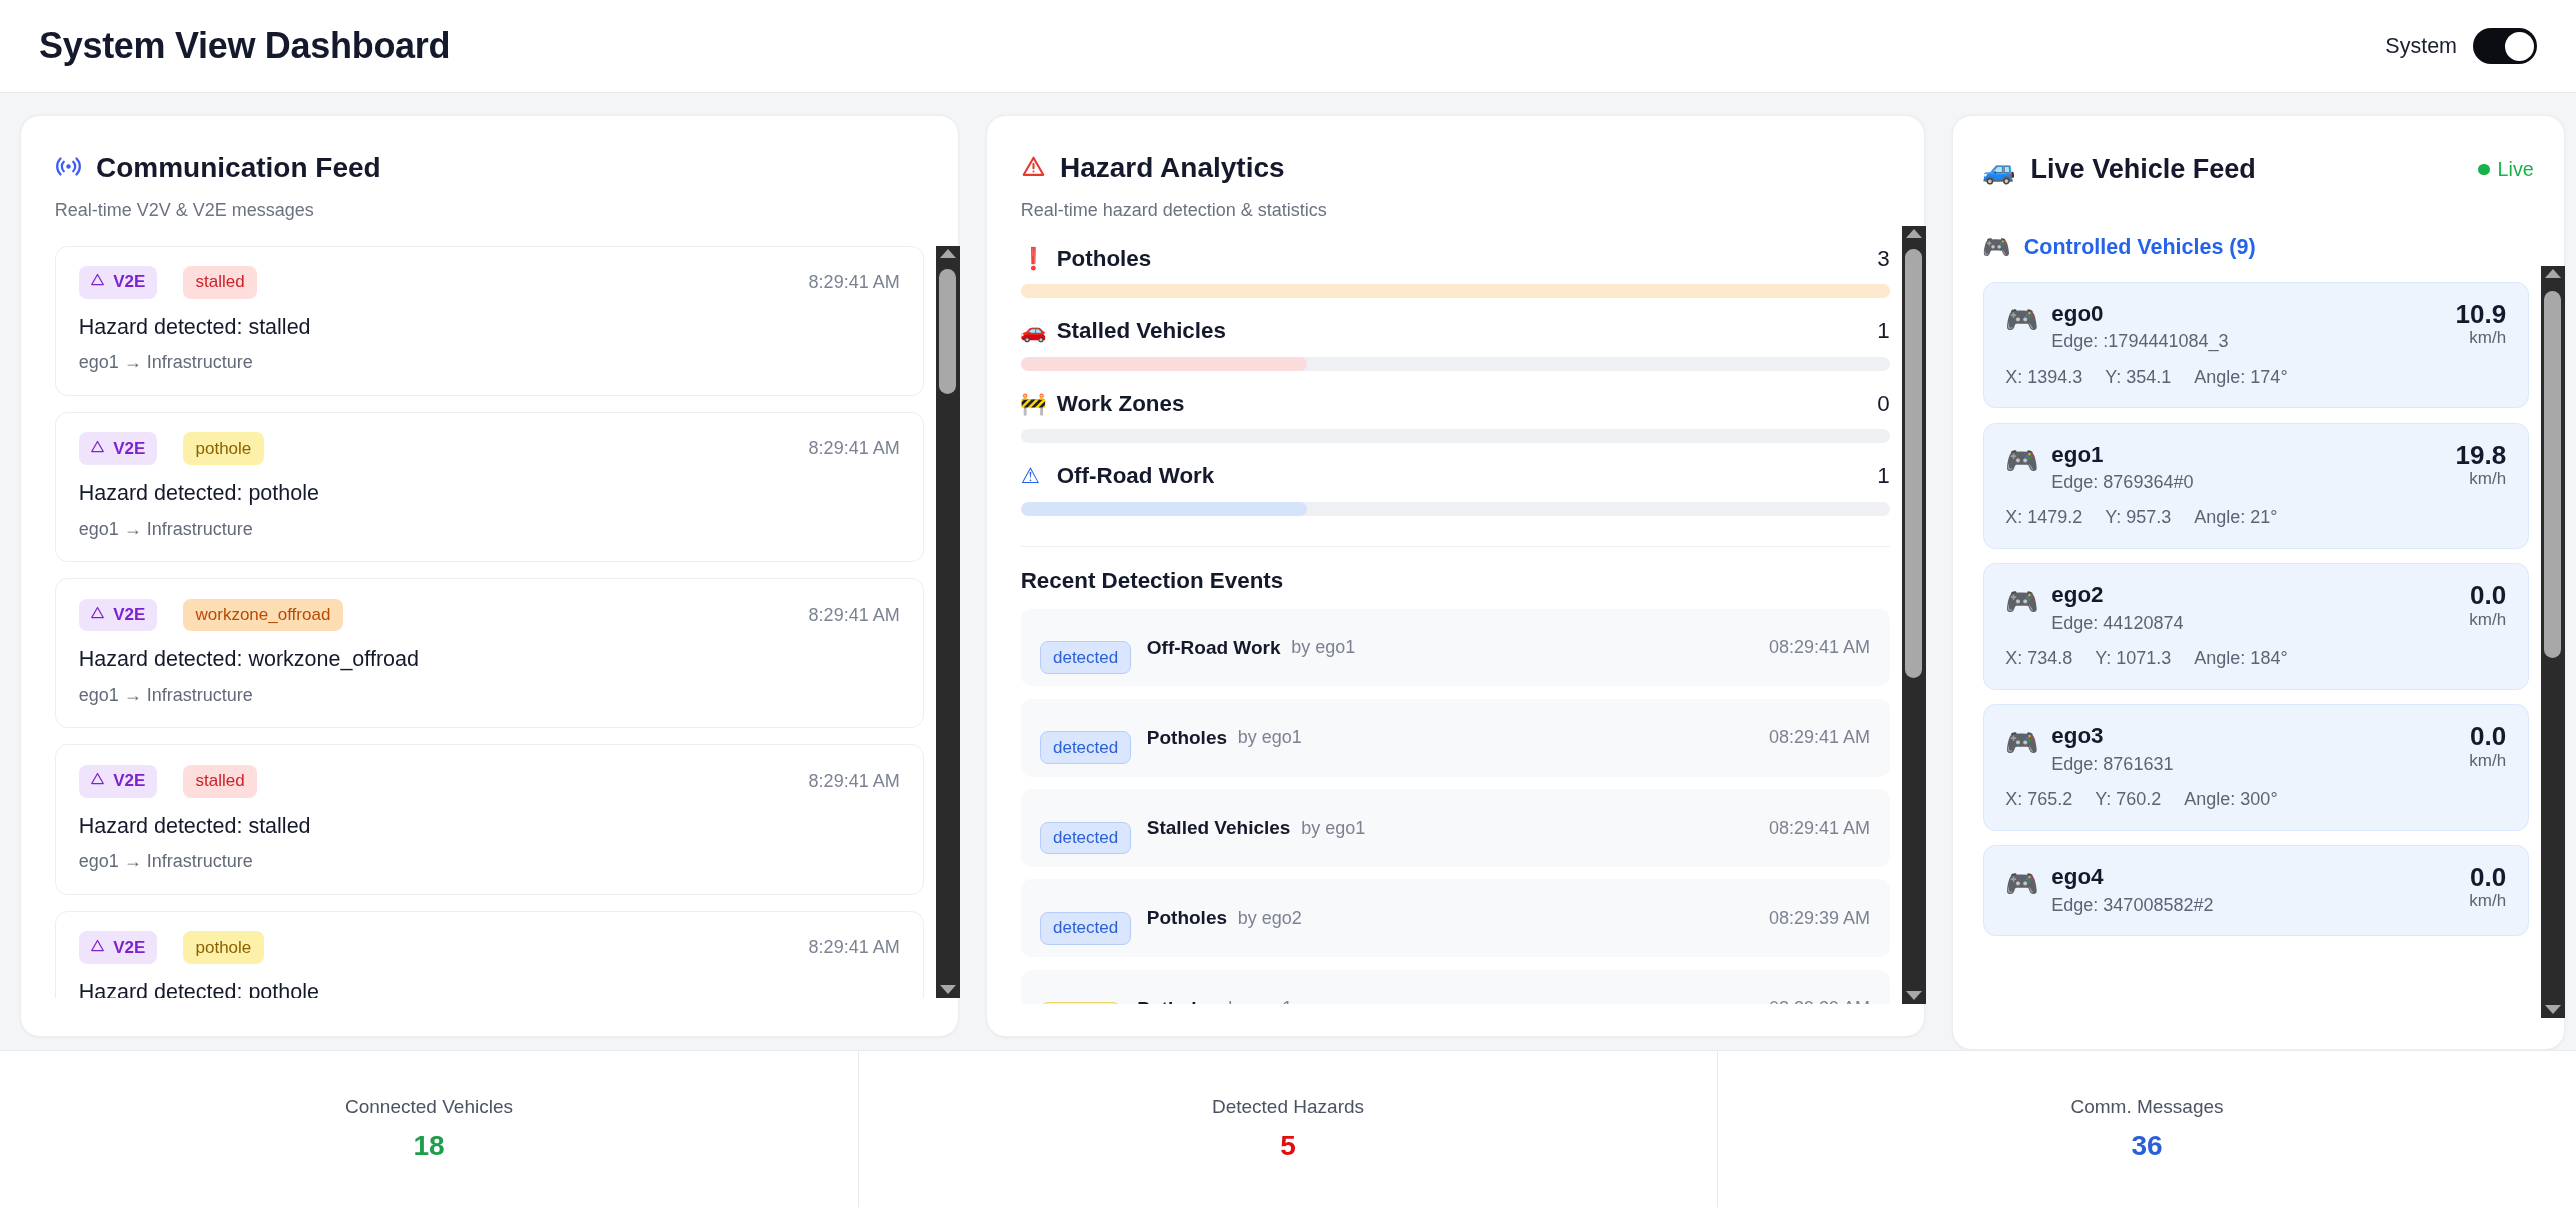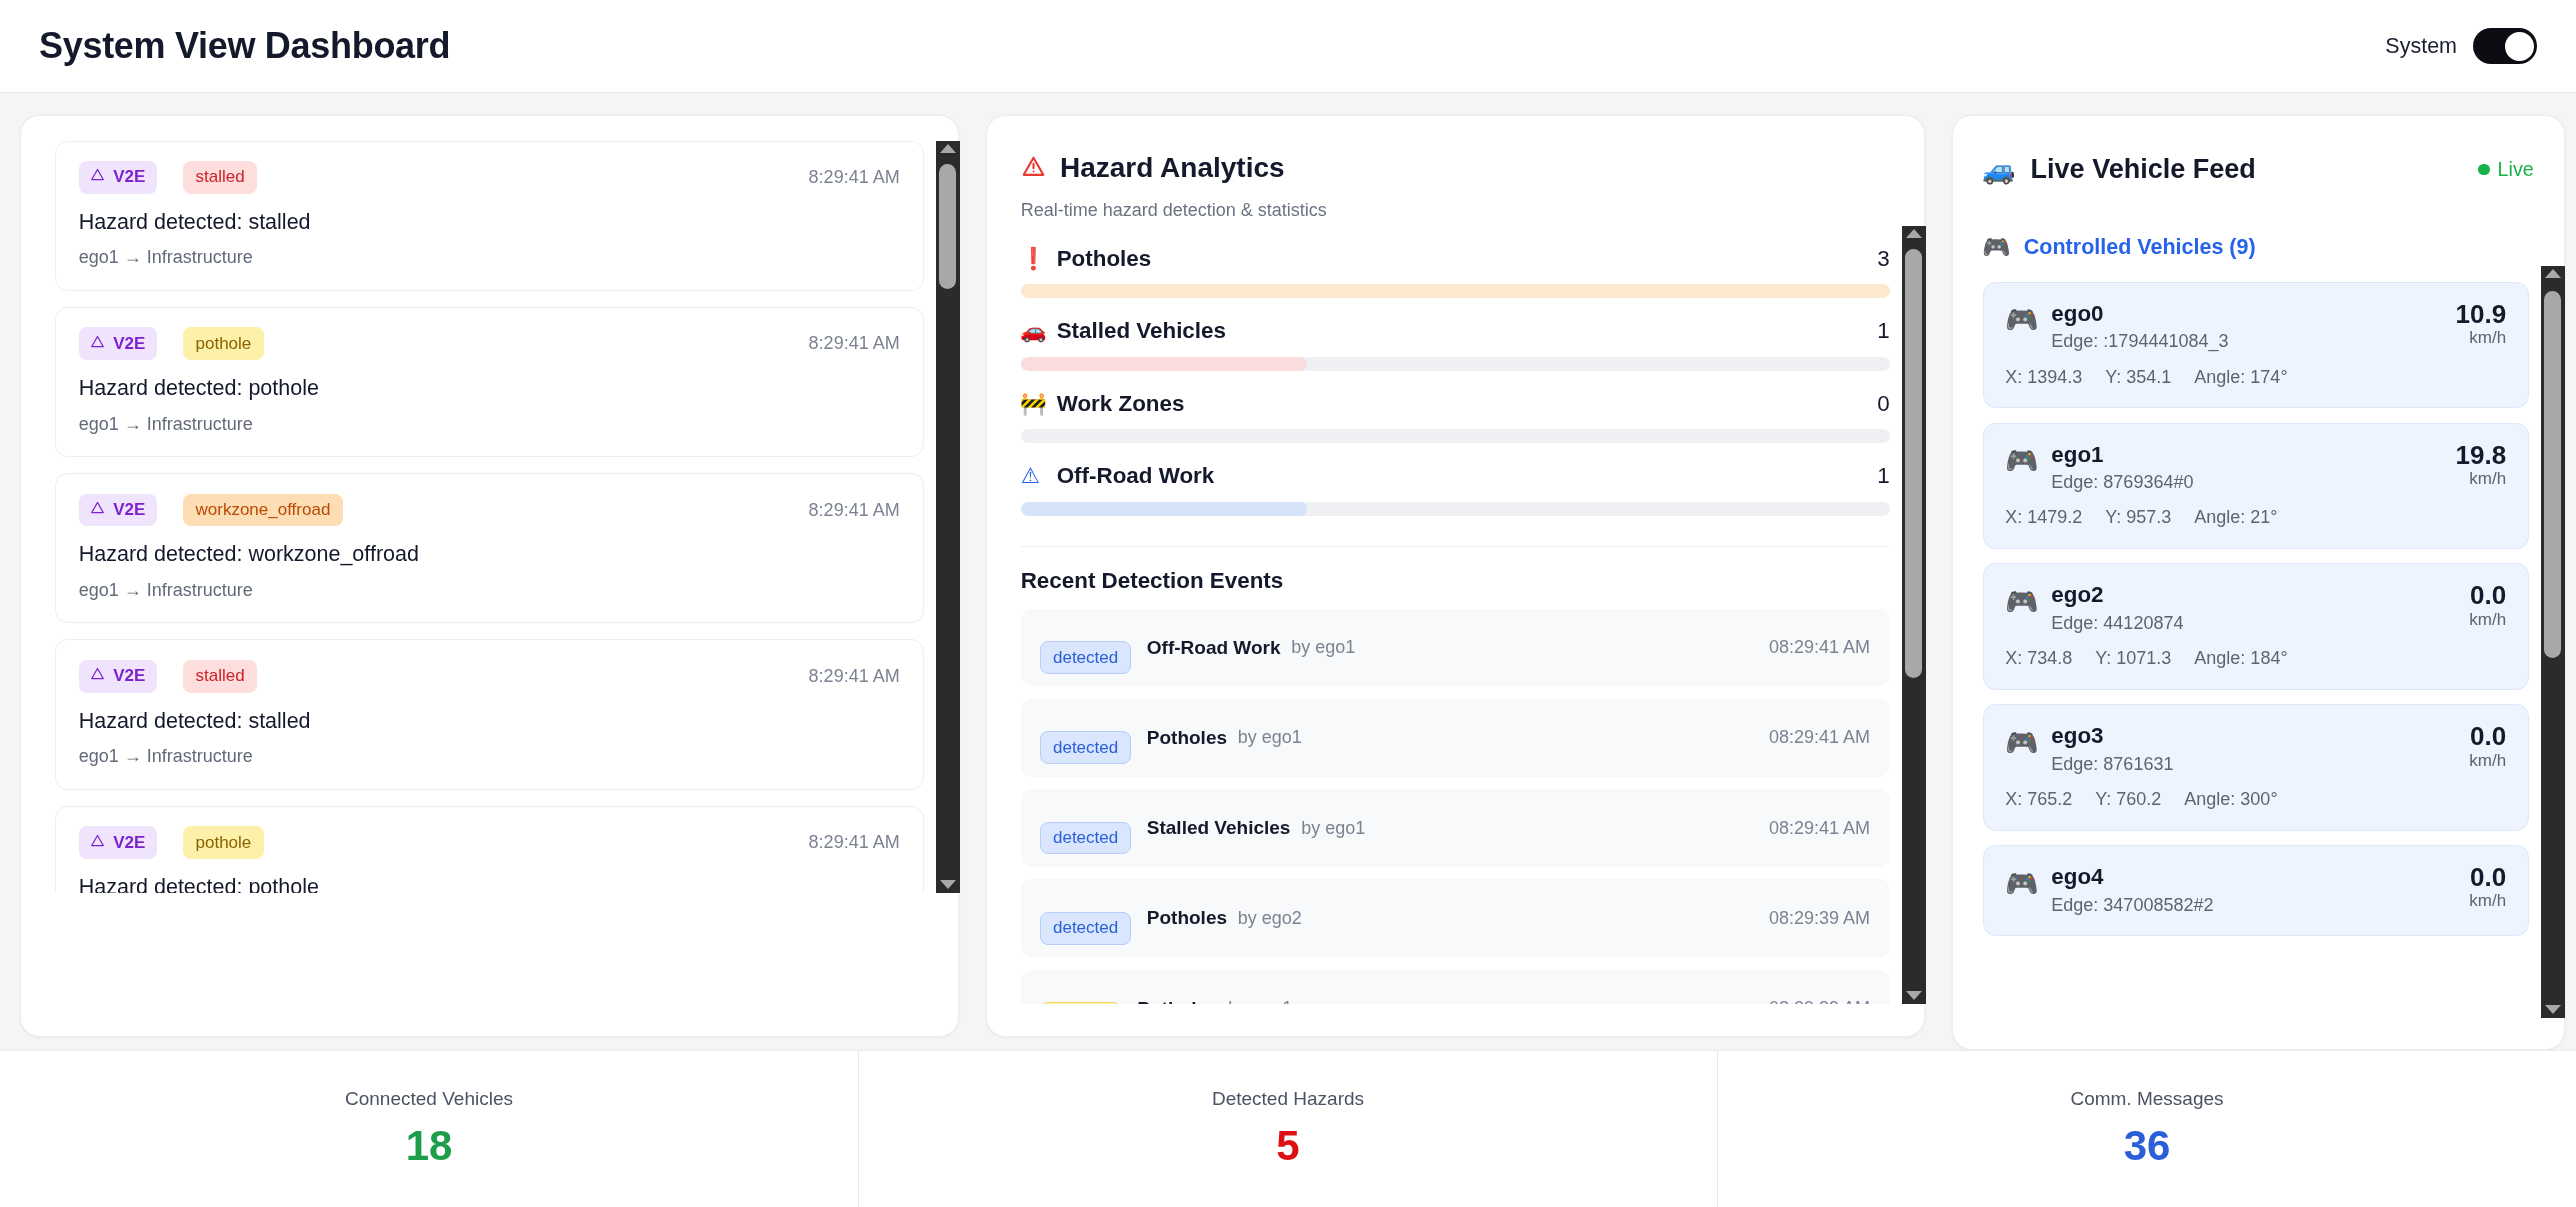--- a/index.html
+++ b/index.html
@@ -173,38 +173,51 @@
     width: 2576px; height: 157px;
     background: #ffffff; border-top: 0.9px solid #e8eaee;
     display: flex;
   }
   .stat {
     flex: 1; display: flex; flex-direction: column;
     align-items: center; justify-content: center; gap: 12.5px;
   }
   .stat + .stat { border-left: 0.9px solid #e8eaee; }
   .stat-label { font-size: 19px; color: #4b5263; }
-  .stat-value { font-size: 42px; font-weight: bold; }
+  .stat-value { font-size: 28px; font-weight: bold; }
 </style>
 </head>
 <body>
 
 <div class="topbar">
   <div class="page-title">System View Dashboard</div>
   <div class="sys-toggle-wrap">
     <span class="sys-label">System</span>
     <span class="toggle">
         <span class="knob"></span>
       </span>
   </div>
 </div>
 
 <div class="main">
 
   <div class="panel p-comm">
+    <div class="panel-pad">
+      <div class="panel-h">
+        <span>
+          <svg width="27" height="27" viewBox="0 0 24 24" fill="none" stroke="#3b5bfd" stroke-width="2" stroke-linecap="round">
+            <circle cx="12" cy="12" r="2" fill="#3b5bfd" stroke="none"></circle>
+            <path d="M7.8 7.8a6 6 0 0 0 0 8.4M16.2 7.8a6 6 0 0 1 0 8.4"></path>
+            <path d="M4.9 4.9a10 10 0 0 0 0 14.2M19.1 4.9a10 10 0 0 1 0 14.2"></path>
+          </svg>
+        </span>
+        <span class="ttl">Communication Feed</span>
+      </div>
+      <div class="panel-sub">Real-time V2V &amp; V2E messages</div>
+    </div>
 
     <div class="scrollzone" style="height:752px;margin:25px 0 0 34px;width:905px;">
       <div class="feed" id="feed-list">
           <div class="msg-card">
             <div class="msg-top">
               <div class="badges">
                 <span class="b-v2e">
                   <span class="tri"><svg width="15" height="15" viewBox="0 0 24 24" fill="none" stroke="#7c22ce" stroke-width="2" stroke-linejoin="round">
                       <path d="M12 4 2.8 20h18.4z"></path>
                     </svg></span>

